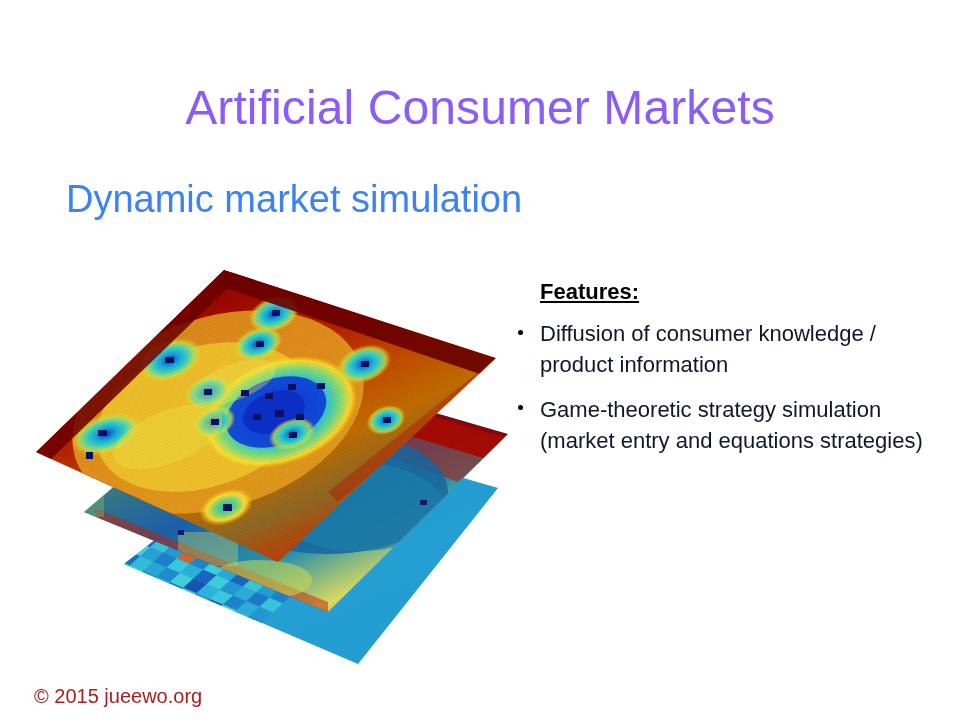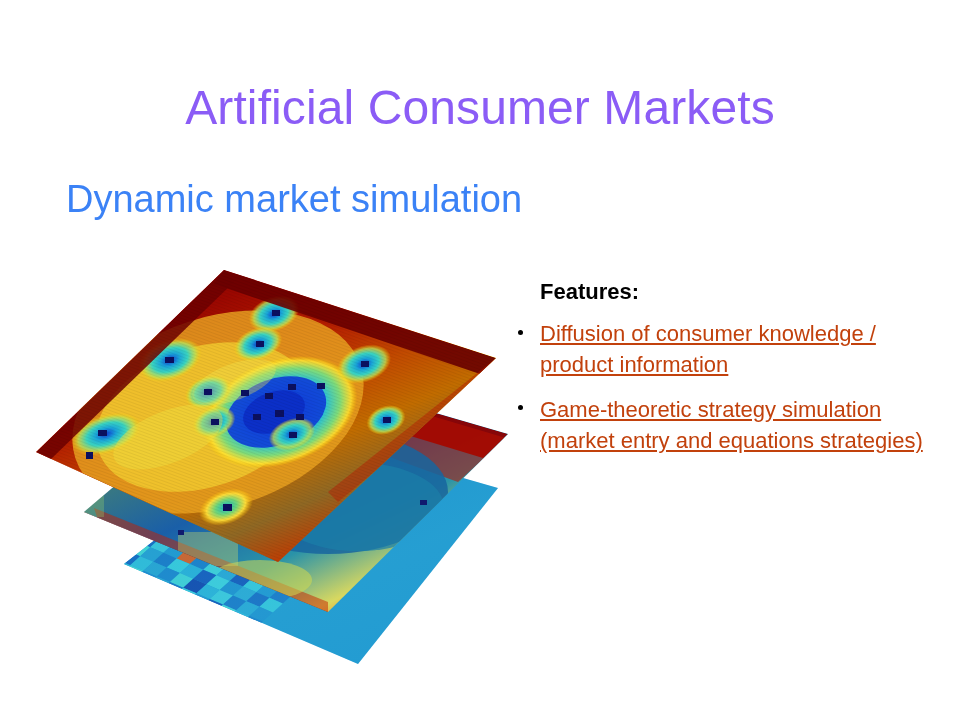--- a/index.html
+++ b/index.html
@@ -55,34 +55,34 @@
     left: 512px;
     top: 280px;
     width: 420px;
   }
   .features-heading {
     font-size: 22px;
     font-weight: bold;
     color: #000000;
     margin: 0 0 14px 28px;
     line-height: 1.1;
+    text-decoration: underline;
   }
   .bullet-list {
     list-style: none;
     margin: 0;
     padding: 0;
   }
   .bullet-item {
     position: relative;
     font-size: 22px;
     line-height: 1.42;
-    color: #c2410c;
+    color: #0f172a;
     padding-left: 28px;
     margin-bottom: 13px;
-    text-decoration: underline;
   }
   .bullet-dot {
     position: absolute;
     left: 6px;
     top: 0.52em;
     width: 5px;
     height: 5px;
     border-radius: 50%;
     background: #000000;
   }
@@ -623,14 +623,15 @@
         <span class="bullet-dot"></span>
         <span>Diffusion of consumer knowledge / product information</span>
       </li>
       <li class="bullet-item">
         <span class="bullet-dot"></span>
         <span>Game-theoretic strategy simulation (market entry and equations strategies)</span>
       </li>
     </ul>
   </div>
 
+  <div class="footer">© 2015 jueewo.org</div>
 
 </div>
 
 </body></html>

